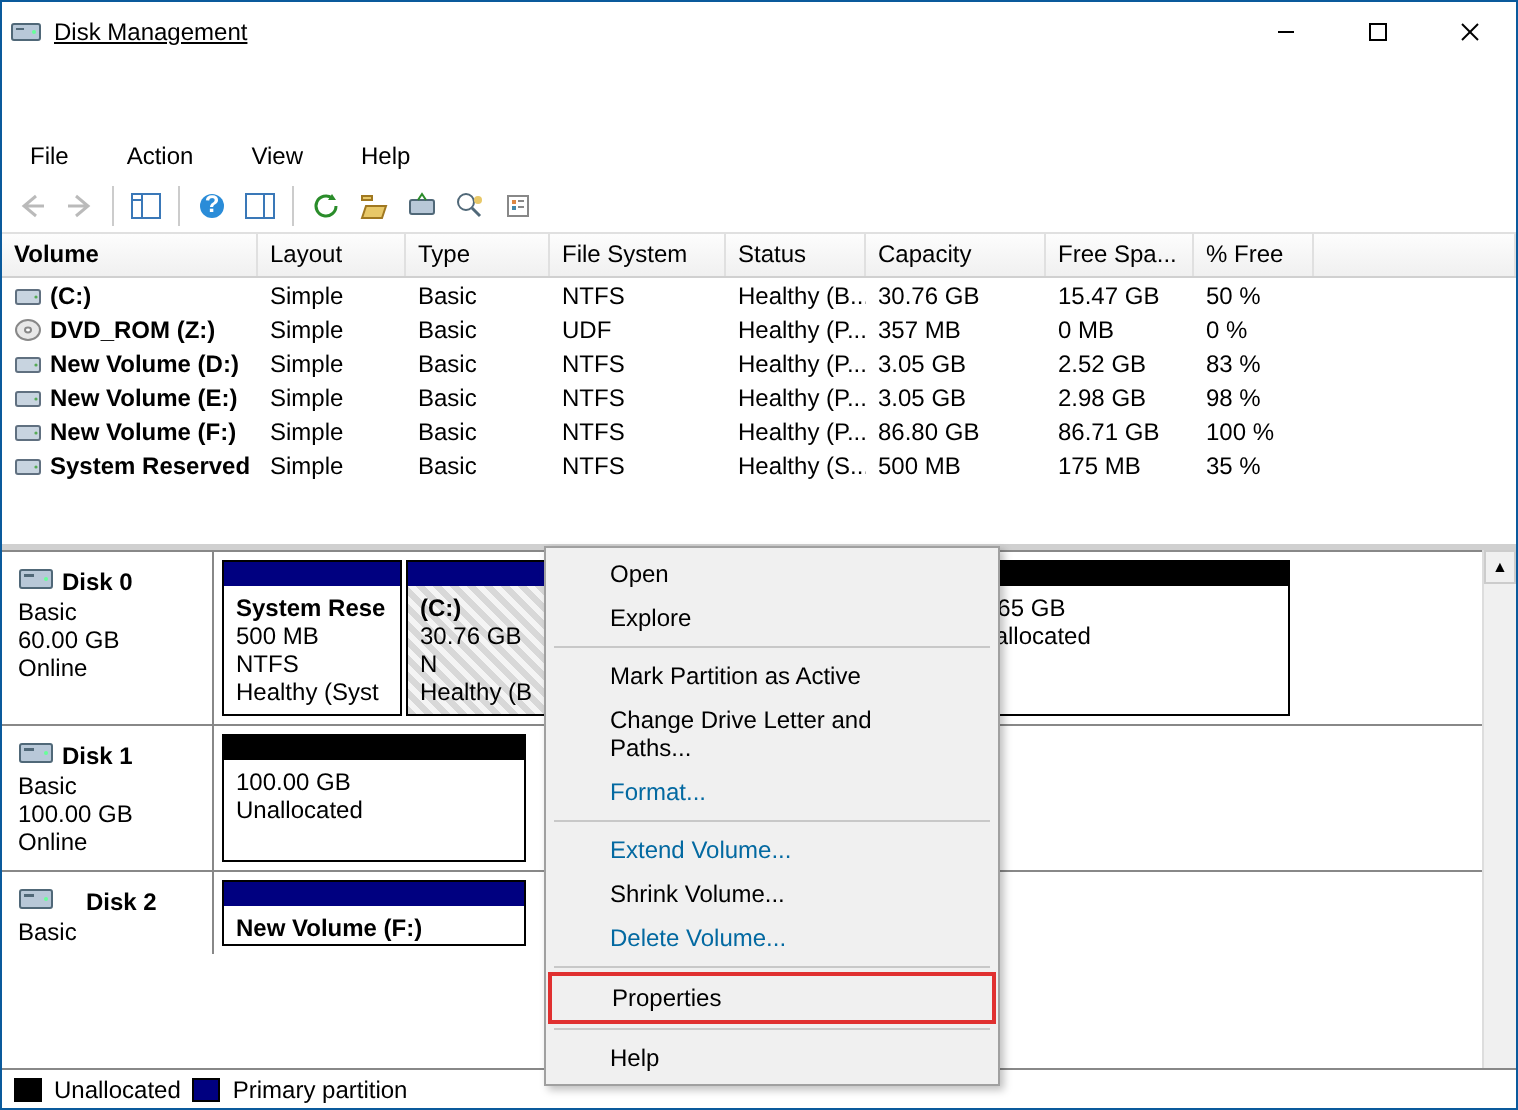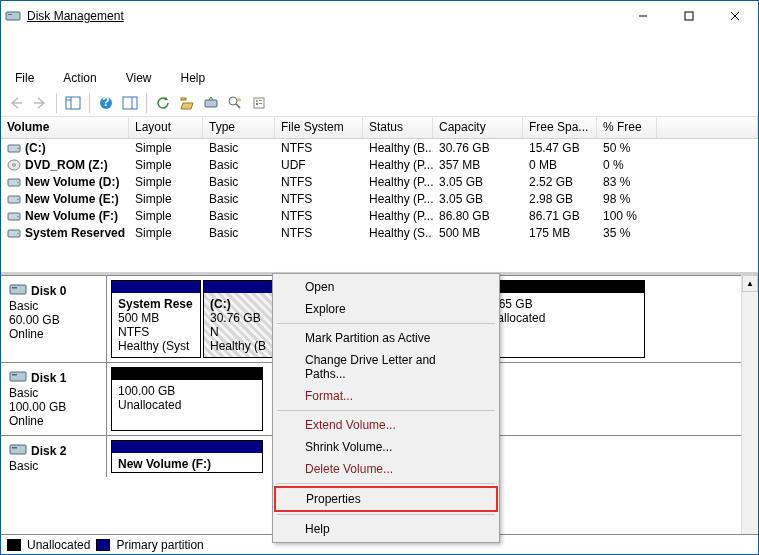--- a/index.html
+++ b/index.html
@@ -36,21 +36,21 @@
 .part .pname { font-weight:bold; white-space:nowrap; }
 .bar-navy { background:#000080; }
 .bar-black { background:#000; }
 .hatch { background:repeating-linear-gradient(45deg,#d8d8d8 0 3px,#f4f4f4 3px 6px); }
 .legend { height:20px; border-top:1px solid #888; display:flex; align-items:center; padding:0 6px; gap:6px; font-size:11px;}
 .legend .sw { width:14px; height:12px; border:1px solid #000; }
 .scrollbar { width:17px; background:#f0f0f0; border-left:1px solid #ddd; position:absolute; right:0; top:0; bottom:0;}
 .sbtn { height:17px; background:#f0f0f0; border:1px solid #ccc; display:flex; align-items:center; justify-content:center; font-size:8px;}
 .ctxmenu { position:absolute; left:272px; top:273px; width:228px; background:#f0f0f0; border:1px solid #a0a0a0; box-shadow:2px 2px 4px rgba(0,0,0,0.25); padding:2px; z-index:10;}
 .ctxmenu .mi { padding:4px 30px; font-size:12px; }
-.ctxmenu .mi.disabled { color:#7f1d1d; }
+.ctxmenu .mi.disabled { color:#0369a1; }
 .ctxmenu .msep { height:1px; background:#c8c8c8; margin:3px 2px; }
 .ctxmenu .highlight { border:2px solid #e03030; margin:-1px; }
 </style>
 </head>
 <body>
 
 <div class="window">
 
   <div class="titlebar">
     <span class="icon">
@@ -347,21 +347,21 @@
                   <div>Unallocated</div>
                 </div>
               </div>
               <div class="part" style="width: 380px; visibility: hidden;">
                 <div class="pbody "></div>
               </div>
             </div>
           </div>
           <div class="grow" style="height: 42px;">
             <div class="ginfo">
-              <div style="display:flex;gap:4px;align-items:center">
+              <div style="display:flex;gap:16px;align-items:center">
                 <span><svg width="18" height="14" viewBox="0 0 18 14">
                     <rect x="1" y="3" width="16" height="9" rx="1" fill="#b8c8d8" stroke="#506878"></rect>
                     <rect x="3" y="5" width="5" height="1.5" fill="#506878"></rect>
                     <circle cx="14" cy="7.5" r="1" fill="#6f9"></circle>
                   </svg></span>
                 <span class="dname">Disk 2</span>
               </div>
               <div>Basic</div>
             </div>
             <div class="gparts" style="min-height: 32px;">

